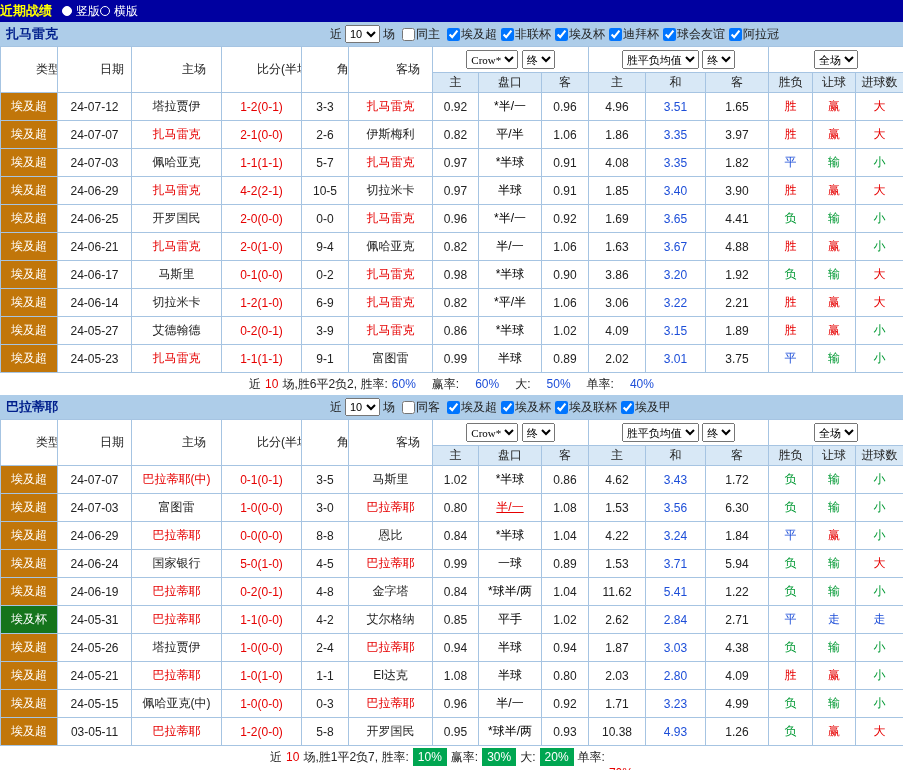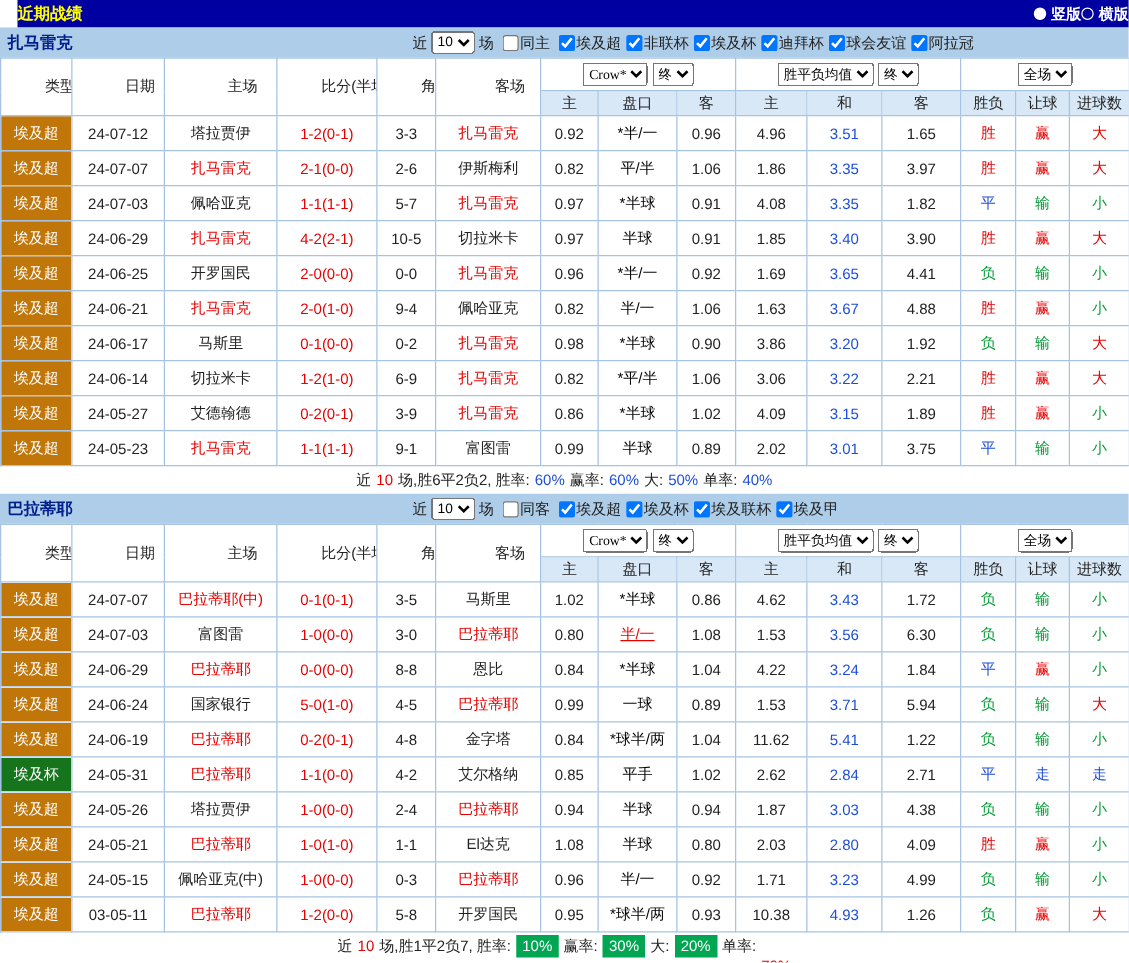--- a/index.html
+++ b/index.html
@@ -4,24 +4,24 @@
 <style>
   * { box-sizing: border-box; }
   html,body { margin:0; padding:0; }
   body {
     width:903px; height:770px; overflow:hidden; background:#fff;
     font-family:"Liberation Sans","DejaVu Sans",sans-serif; font-size:12px; color:#222;
   }
   
   .topbar {
     height:22px; background:#0000a0; color:#fff;
-    display:flex; align-items:center; justify-content:space-between; margin-left:14px;
+    display:flex; align-items:center; justify-content:flex-start; gap:10px;
   }
   .topbar .title { color:#ffff00; font-weight:bold; font-size:13px; }
-  .topbar label { display:inline-flex; align-items:center; gap:4px; cursor:pointer;font-weight:bold; }
+  .topbar label { display:inline-flex; align-items:center; gap:4px; cursor:pointer; }
   .radio { width:10px; height:10px; border:1px solid #fff; border-radius:50%; display:inline-block; }
   .radio.on { background:#fff; }
   
   .section-bar { height:24px; background:#aecde9; display:flex; align-items:center; }
   .team-name { width:330px; padding-left:6px; color:#001f8c; font-weight:bold; font-size:13px; }
   .filters { display:flex; align-items:center; gap:3px; }
   .filters select { font-size:11px; height:18px; }
   .filters label { display:inline-flex; align-items:center; cursor:pointer; }
   .filters input[type=checkbox] { width:13px; height:13px; margin:0 1px 0 4px; }
   
@@ -295,21 +295,21 @@
         <td class="g" data-name="handicap-result-indicator">输</td>
         <td class="g" data-name="goals-result-indicator">小</td>
       </tr>
     </tbody>
 </table>
 
 <div class="summary" data-name="summary-line-team1">
   <span data-name="summary-prefix">近</span>
     <span class="r" data-name="summary-count">10</span>
     <span data-name="summary-rest">场,胜6平2负2, 胜率:</span>
-  <span data-name="summary-stats" style="display:inline-flex;align-items:center;gap:4px;">
+  <span data-name="summary-stats" style="display:inline-flex;align-items:center;gap:16px;">
       <span class="b" data-name="stat-value">60%</span>
       <span data-name="stat-label">赢率:</span>
       <span class="b" data-name="stat-value">60%</span>
       <span data-name="stat-label">大:</span>
       <span class="b" data-name="stat-value">50%</span>
       <span data-name="stat-label">单率:</span>
       <span class="b" data-name="stat-value">40%</span>
     </span>
 </div>
 

